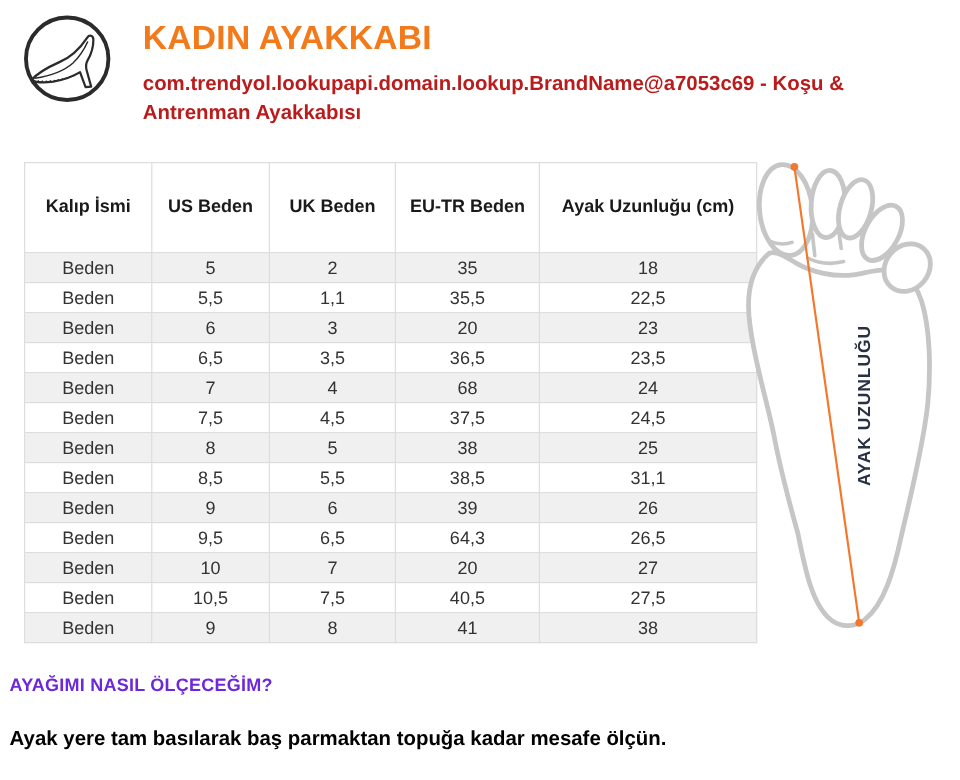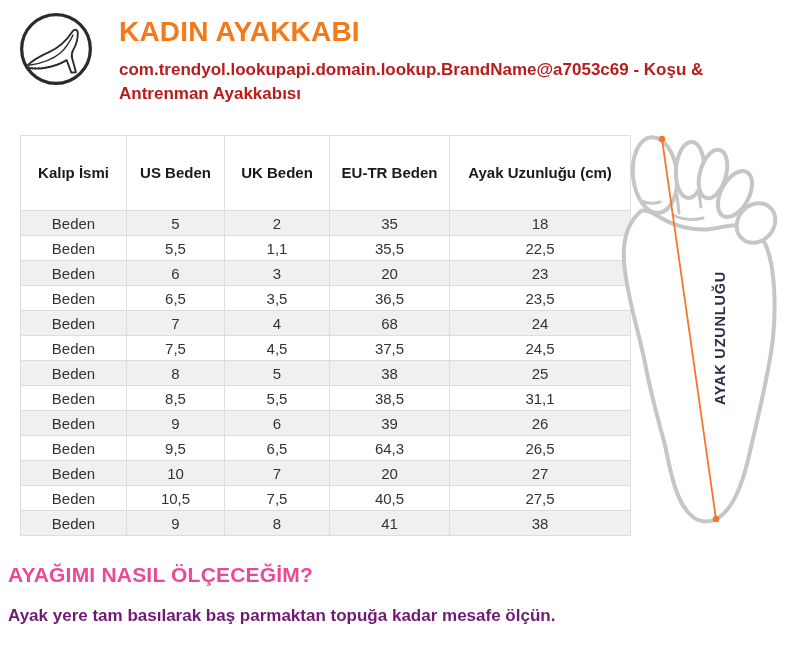--- a/index.html
+++ b/index.html
@@ -25,23 +25,23 @@
   .size-table td { height:25px; font-size:15px; font-weight:normal; color:#333;
     padding:0 4px; }
   .size-table tbody tr:nth-child(odd) td { background:#f0f0f0; }
   .size-table tbody tr:nth-child(even) td { background:#fff; }
   .c0{width:106px}.c1{width:98px}.c2{width:105px}.c3{width:120px}.c4{width:181px}
 
   
   .foot-diagram { position:absolute; left:613px; top:123px; width:187px; height:414px; }
 
   
-  .howto-heading { position:absolute; left:8px; top:563px; color:#ec4899;
-    font-size:21px; font-weight:bold; letter-spacing:0.2px; }
-  .howto-text { position:absolute; left:8px; top:606px; color:#701a75;
+  .howto-heading { position:absolute; left:8px; top:563px; color:#6d28d9;
+    font-size:15px; font-weight:bold; letter-spacing:0.2px; }
+  .howto-text { position:absolute; left:8px; top:606px; color:#000000;
     font-size:17px; font-weight:bold; }
 </style>
 </head>
 <body>
 
 <div class="page">
 
   <div class="header">
     <div class="logo-wrap">
       <svg width="78" height="78" viewBox="0 0 84 84">

